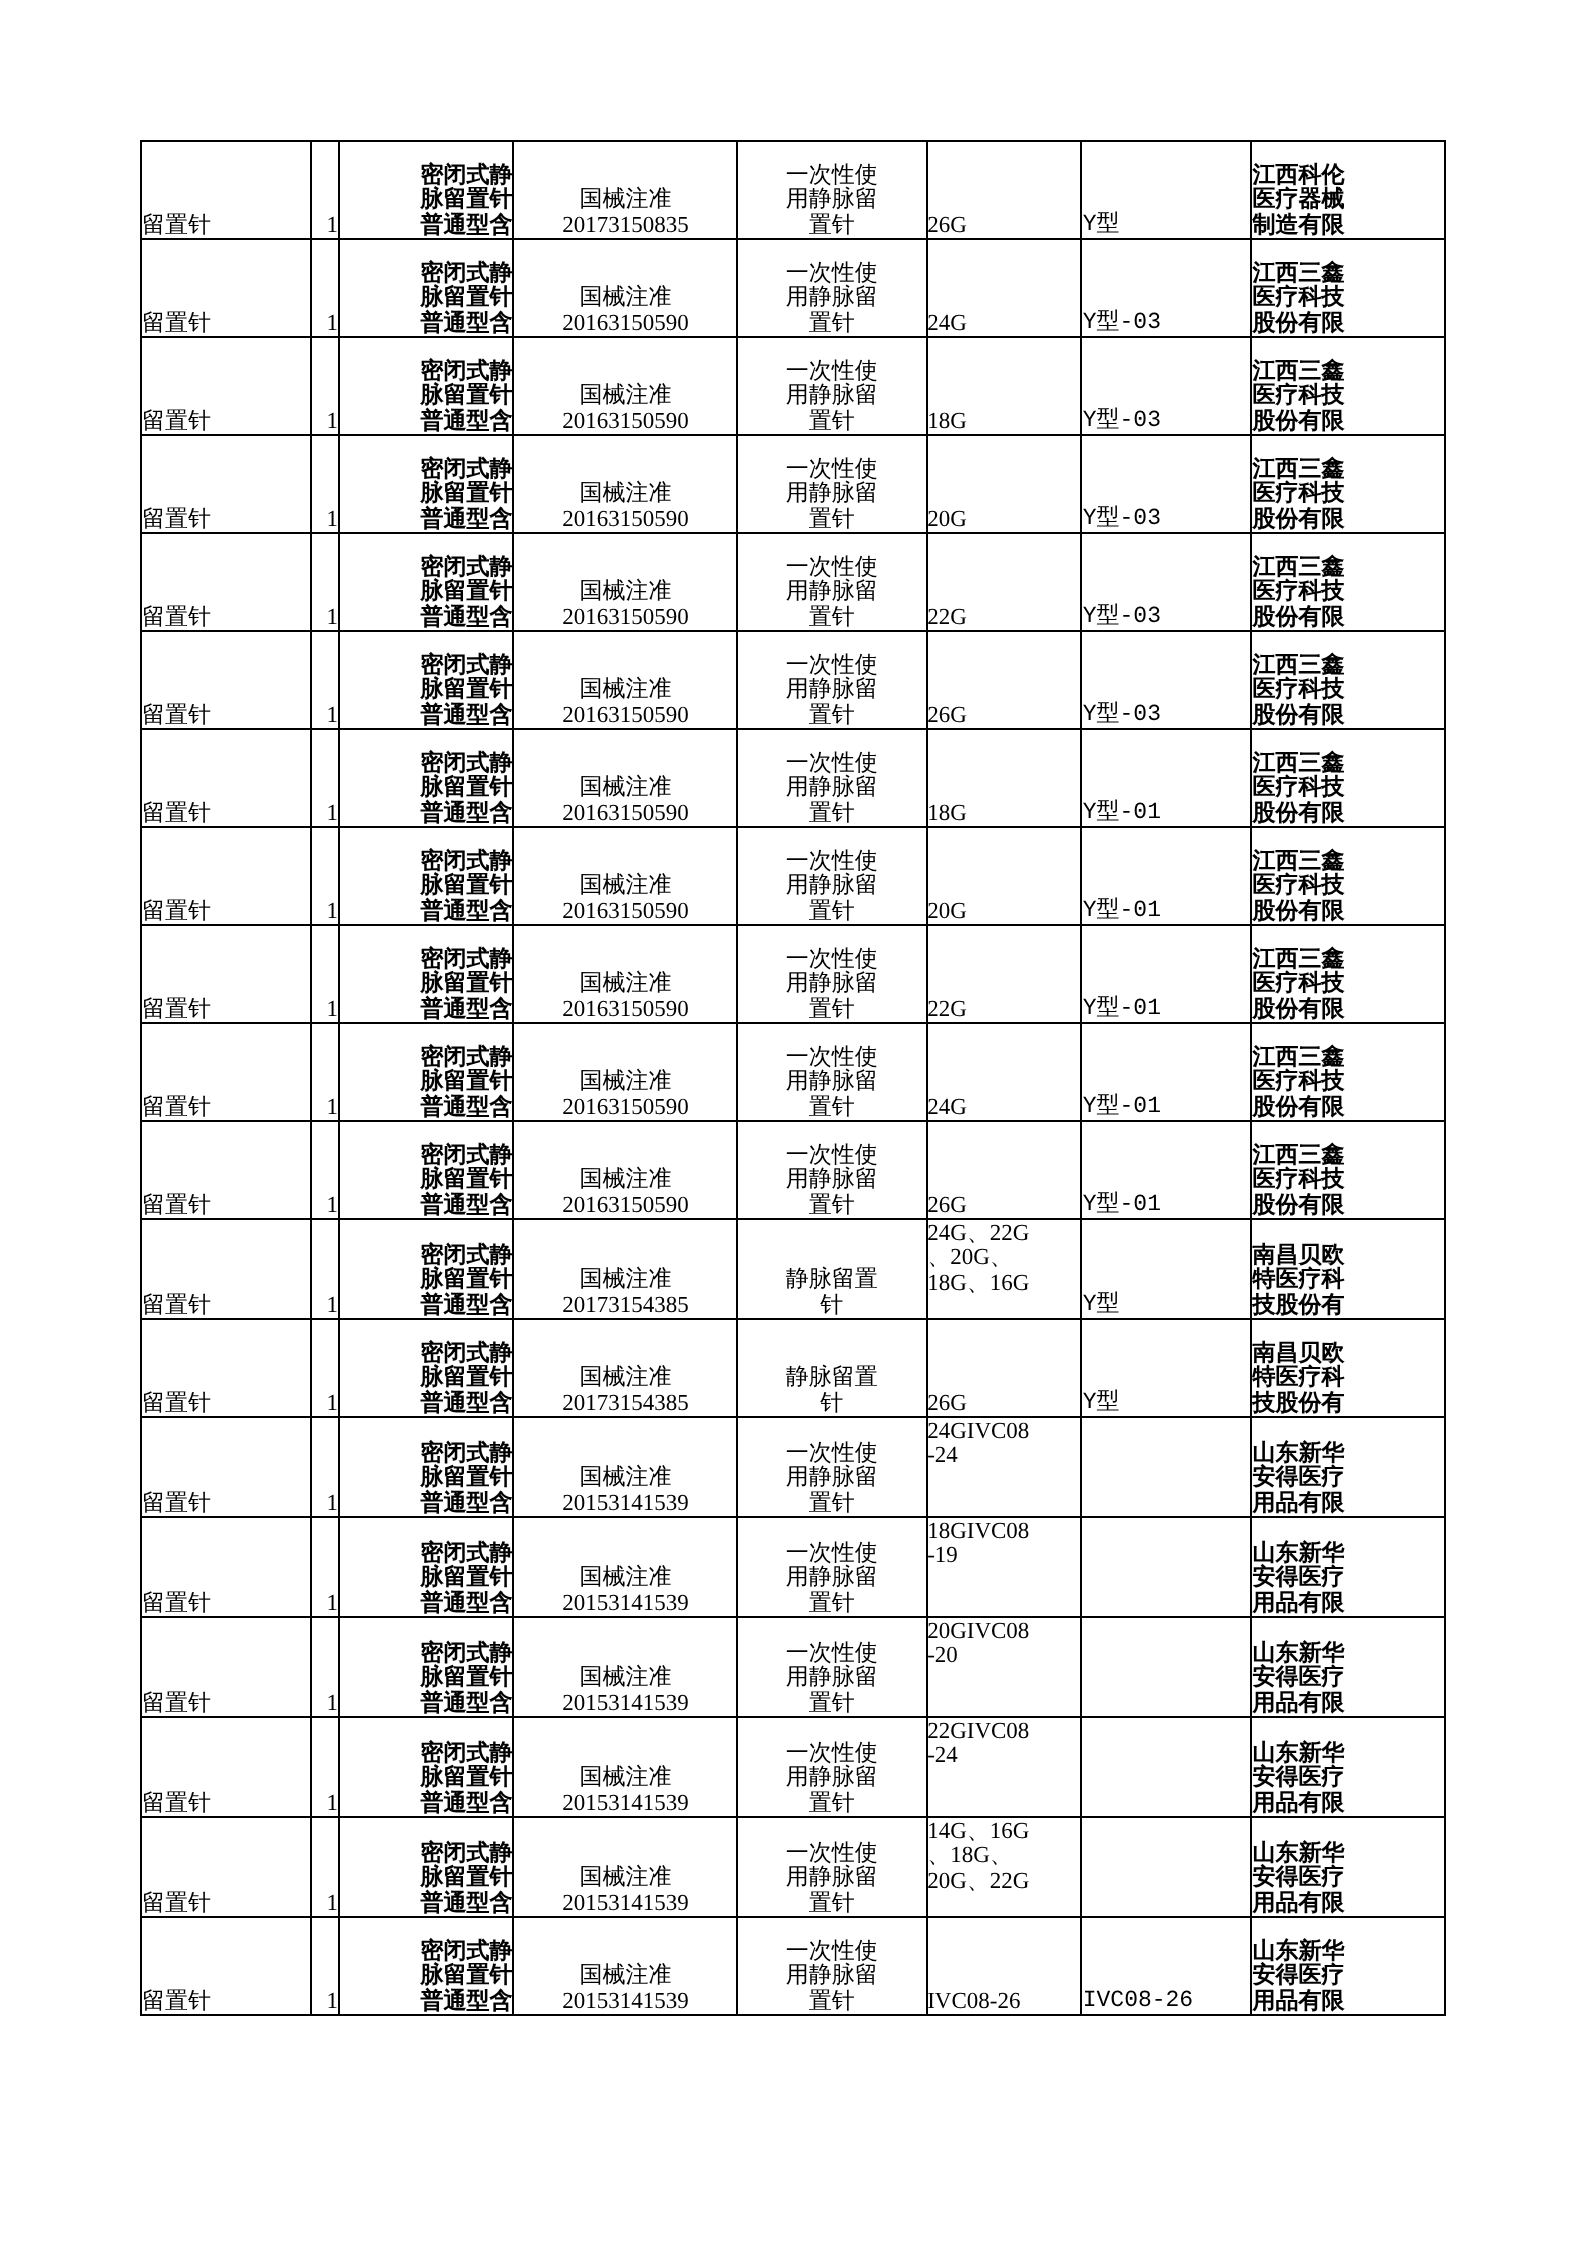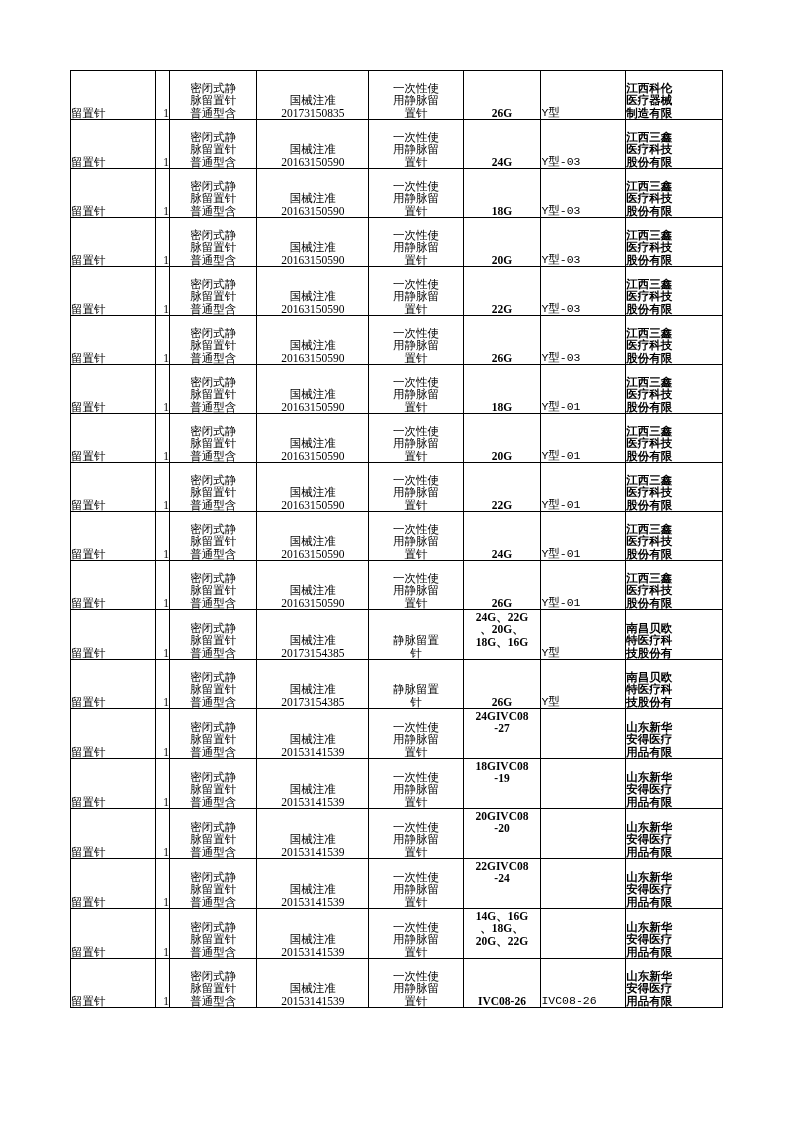--- a/index.html
+++ b/index.html
@@ -62,43 +62,43 @@
     vertical-align: bottom;
     padding-bottom: 1px;
   }
   td.qty {
     text-align: right;
     vertical-align: bottom;
     padding-bottom: 1px;
     padding-right: 0px;
   }
   td.spec {
-    text-align: center;
+    text-align: right;
     vertical-align: bottom;
     padding-left: 1px;
     padding-bottom: 1px;
+    font-weight: bold;
   }
   td.reg {
     text-align: center;
     vertical-align: top;
     padding-left: 1px;
     padding-top: 14px;
   }
   td.prodtype {
     text-align: center;
     vertical-align: top;
     padding-left: 2px;
     padding-top: 1px;
   }
   td.gauge {
-    text-align: center;
+    text-align: left;
     vertical-align: bottom;
     padding-left: 2px;
     padding-bottom: 1px;
-    font-weight: bold;
   }
   td.model {
     text-align: left;
     vertical-align: bottom;
     padding-left: 2px;
     padding-bottom: 1px;
     font-family: Liberation Mono, monospace;
   }
   td.maker {
     text-align: left;
@@ -355,21 +355,21 @@
             <td class="cell qty">1</td>
             <td class="cell spec">密闭式静
 脉留置针
 普通型含</td>
             <td class="cell reg">国械注准
 20153141539</td>
             <td class="cell prodtype">一次性使
 用静脉留
 置针</td>
             <td class="cell gauge top">24GIVC08
--27</td>
+-24</td>
             <td class="cell model"></td>
             <td class="cell maker">山东新华
 安得医疗
 用品有限</td>
           </tr>
           <tr>
             <td class="cell name">留置针</td>
             <td class="cell qty">1</td>
             <td class="cell spec">密闭式静
 脉留置针

